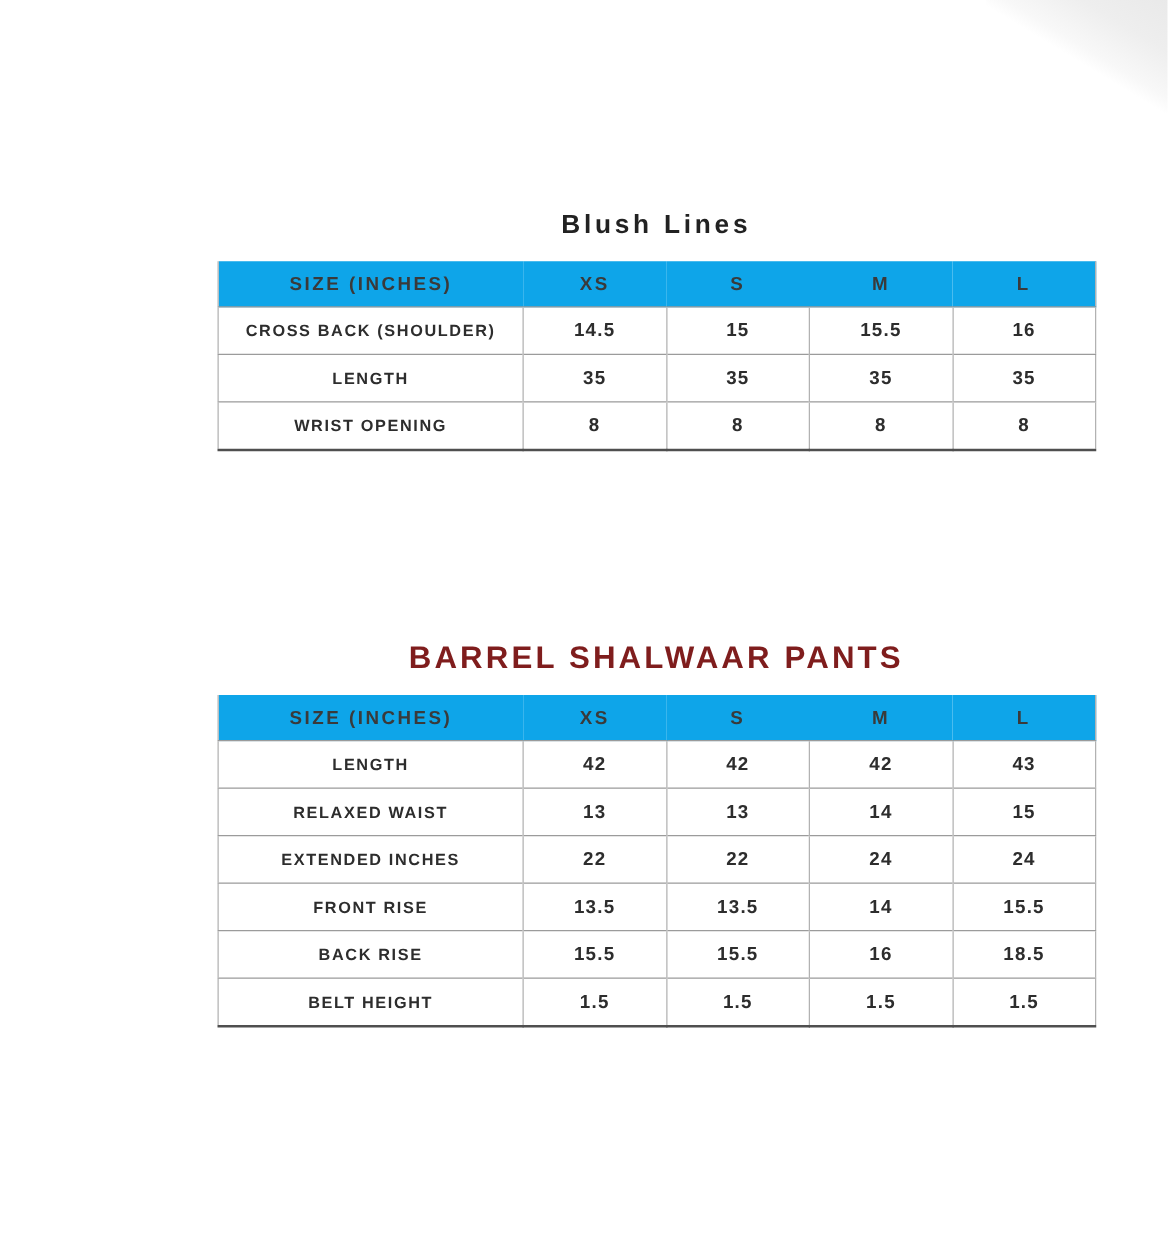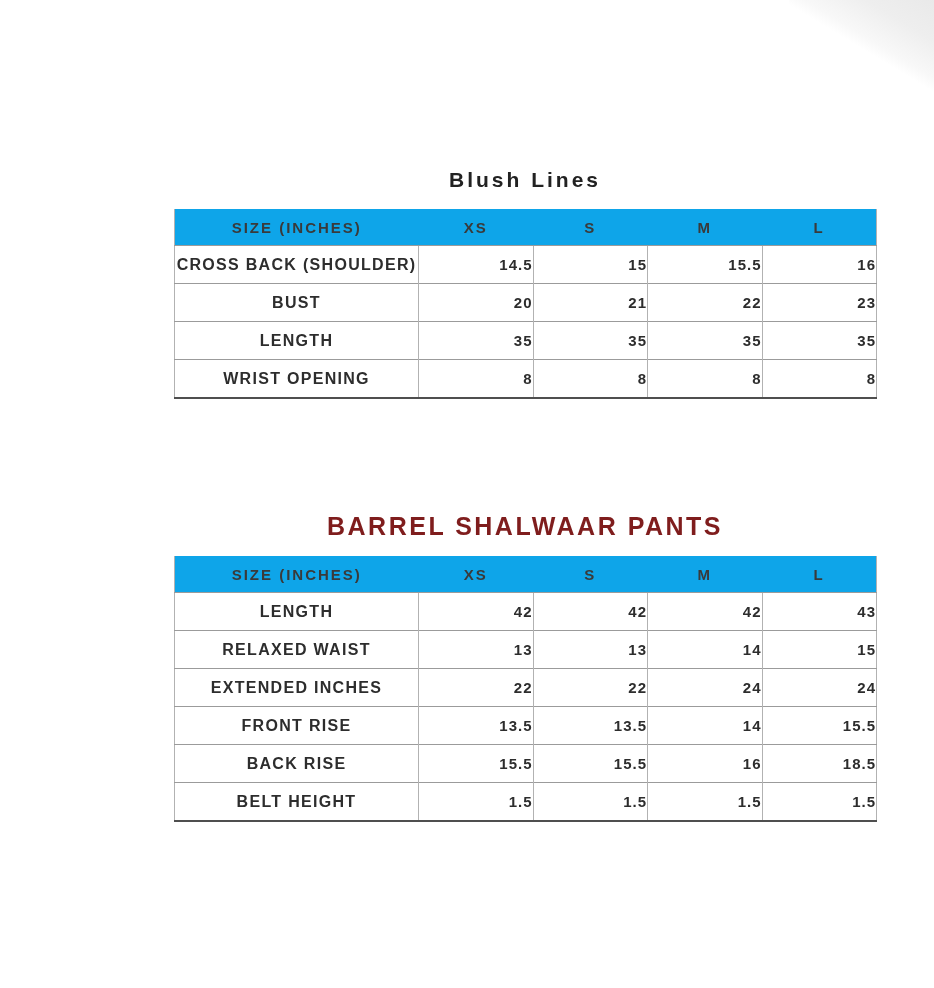--- a/index.html
+++ b/index.html
@@ -72,24 +72,23 @@
     padding: 0;
     text-align: center;
     vertical-align: middle;
     font-weight: 700;
     color: #2d2d2d;
     border-top: 1px solid #9b9b9b;
     background: #ffffff;
   }
   table.size-table tbody td:not(:first-child) {
     border-left: 1px solid #b2b2b2;
-    text-align: right;
   }
   td.label-cell {
-    font-size: 16px;
+    font-size: 13px;
     letter-spacing: 1.3px;
   }
   td.value-cell {
     font-size: 15px;
     letter-spacing: 1px;
   }
 </style>
 </head>
 <body>
 
@@ -119,27 +118,20 @@
         </thead>
         <tbody>
           <tr>
             <td class="label-cell">CROSS BACK (SHOULDER)</td>
             <td class="value-cell">14.5</td>
             <td class="value-cell">15</td>
             <td class="value-cell">15.5</td>
             <td class="value-cell">16</td>
           </tr>
           <tr>
-            <td class="label-cell">BUST</td>
-            <td class="value-cell">20</td>
-            <td class="value-cell">21</td>
-            <td class="value-cell">22</td>
-            <td class="value-cell">23</td>
-          </tr>
-          <tr>
             <td class="label-cell">LENGTH</td>
             <td class="value-cell">35</td>
             <td class="value-cell">35</td>
             <td class="value-cell">35</td>
             <td class="value-cell">35</td>
           </tr>
           <tr>
             <td class="label-cell">WRIST OPENING</td>
             <td class="value-cell">8</td>
             <td class="value-cell">8</td>

